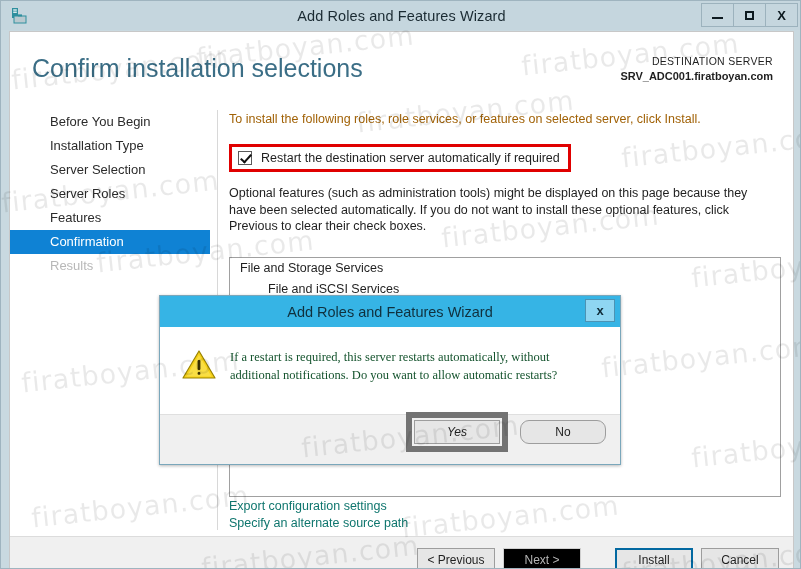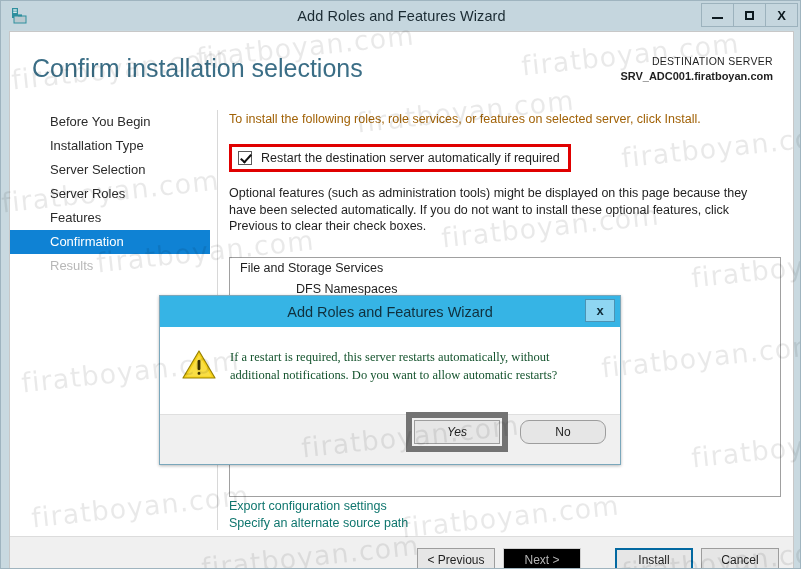--- a/index.html
+++ b/index.html
@@ -387,20 +387,21 @@
       <div id="restart-row">
         <span class="checkbox checked"></span>
         <span id="restart-label">Restart the destination server automatically if required</span>
       </div>
 
       <p id="optional-text">Optional features (such as administration tools) might be displayed on this page because they have been selected automatically. If you do not want to install these optional features, click Previous to clear their check boxes.</p>
     </div>
 
     <div id="listbox">
       <div class="list-row lvl-0">File and Storage Services</div>
+      <div class="list-row lvl-1">File and iSCSI Services</div>
       <div class="list-row lvl-2">DFS Namespaces</div>
       <div class="list-row lvl-2">DFS Replication</div>
     </div>
 
     <div id="links">
       <a class="wiz-link">Export configuration settings</a>
       <a class="wiz-link">Specify an alternate source path</a>
     </div>
 
     <div id="footer">

